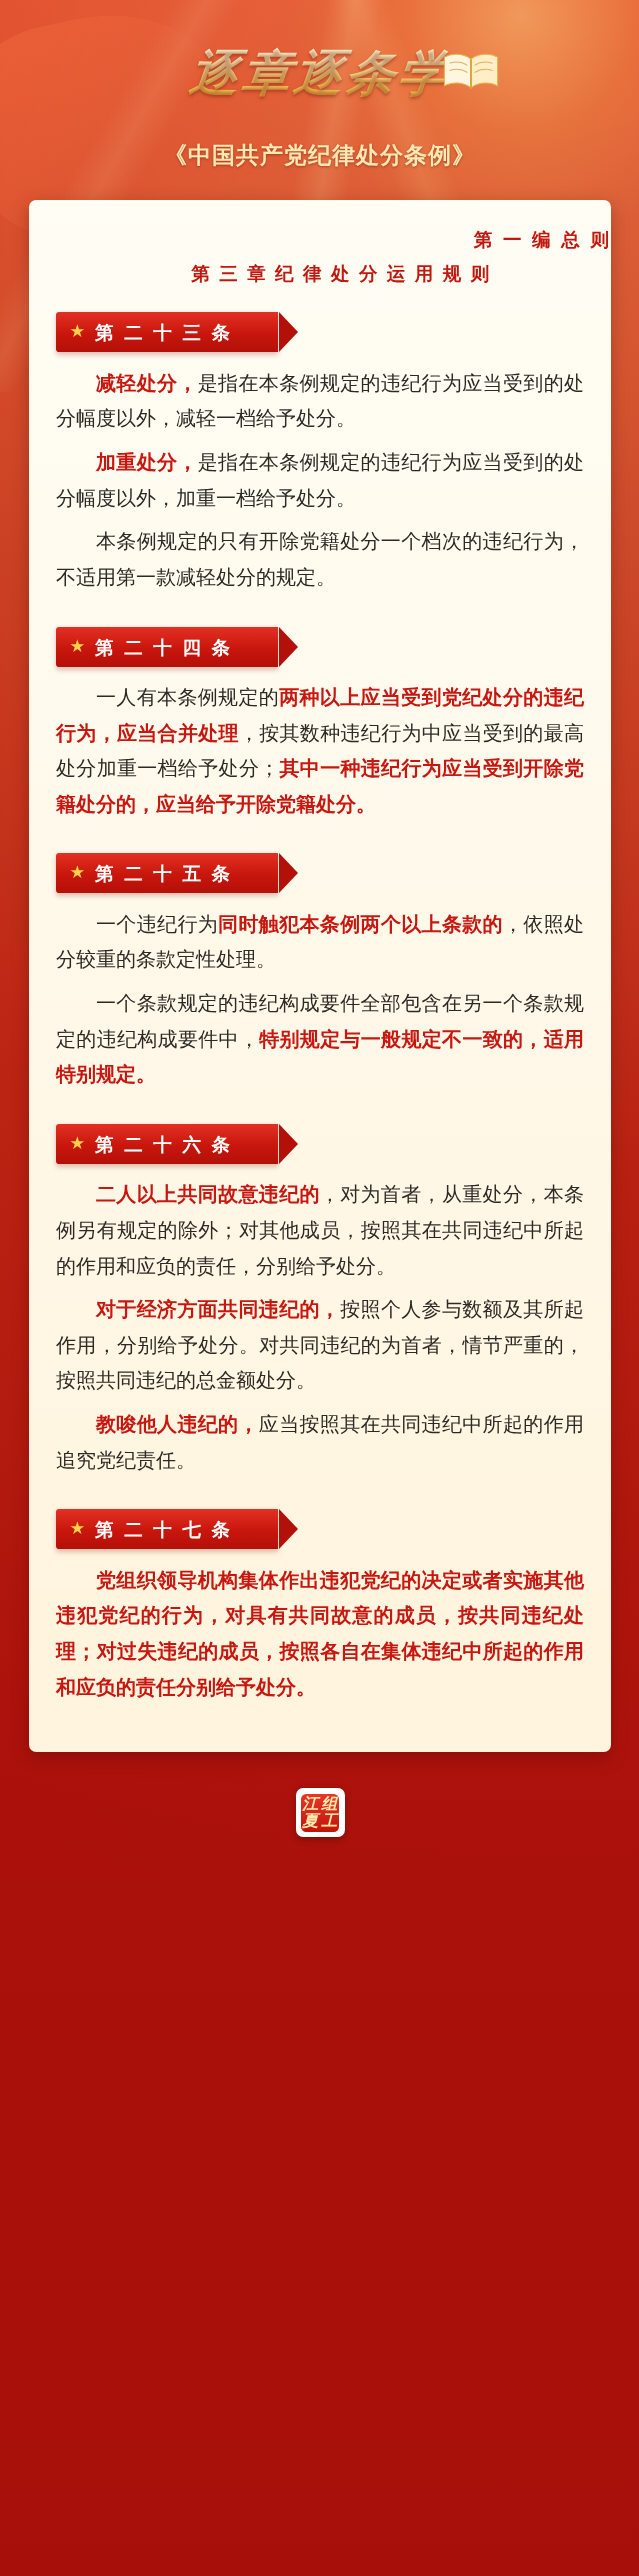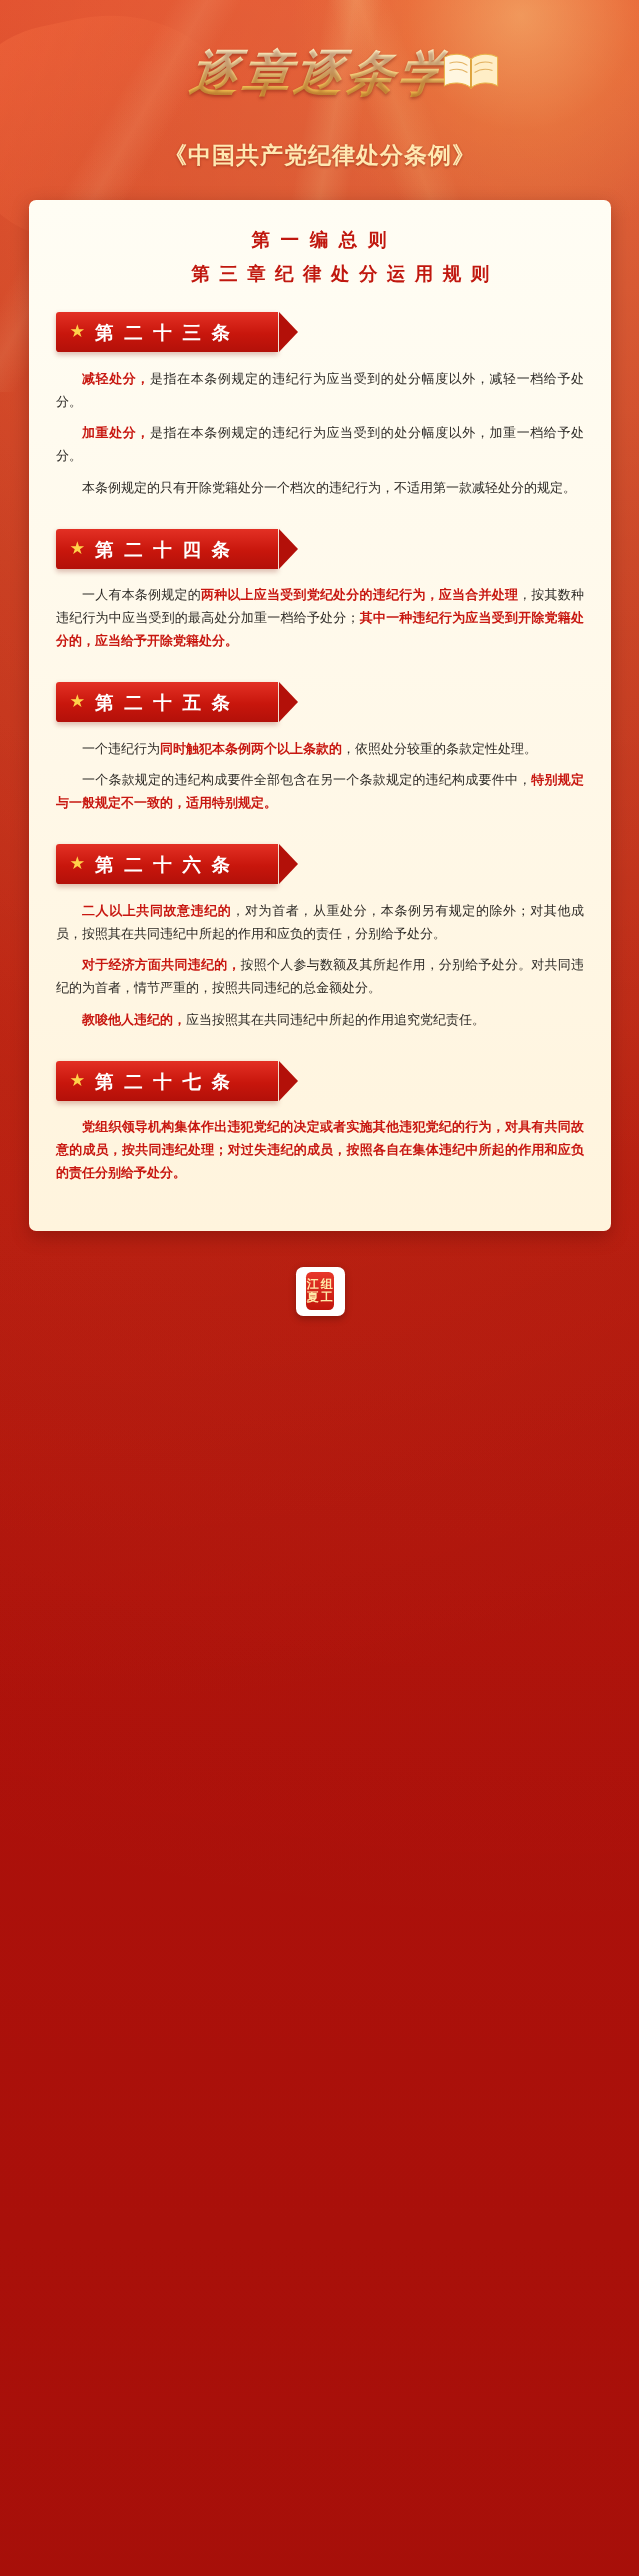--- a/index.html
+++ b/index.html
@@ -104,20 +104,21 @@
   }
   .card-head {
     text-align: center;
     color: #c0170e;
     font-family: "DejaVu Serif", "Liberation Serif", serif;
     font-weight: 700;
   }
   .card-head .line1 {
     font-size: 18.5px;
     letter-spacing: 2.1px;
+    text-align: right;
   }
   .card-head .line2 {
     margin-top: 9.3px;
     font-size: 18.5px;
     letter-spacing: 1.5px;
     padding-left: 42px;
   }
 
   
   .article {
@@ -158,24 +159,25 @@
     transform: translateY(-50%);
     color: #fff;
     font-size: 18.5px;
     font-weight: 700;
     letter-spacing: 2.1px;
     font-family: "DejaVu Serif", "Liberation Serif", serif;
   }
 
   .art-body {
     margin-top: 14.4px;
-    font-size: 13px;
+    font-size: 20px;
     line-height: 1.78;
     color: #2d2a26;
     text-align: justify;
+    font-family: Liberation Mono, monospace;
   }
   .art-body p {
     margin: 0 0 8.2px 0;
     text-indent: 2em;
   }
   .art-body p:last-child { margin-bottom: 0; }
   .hl { color: #c81710; font-weight: 700; }
 
   
   .footer {
@@ -193,33 +195,34 @@
   .logo-badge {
     width: 49px; height: 49px;
     background: #fff;
     border-radius: 7.2px;
     display: flex;
     align-items: center;
     justify-content: center;
     box-shadow: 0 2.1px 7.2px rgba(0,0,0,0.25);
   }
   .logo-inner {
-    width: 28px; height: 38px;
+    width: 38px; height: 38px;
     background: linear-gradient(180deg, #e8372a, #c0140b);
     border-radius: 5.2px;
     color: #ffe9a8;
-    font-size: 12px;
+    font-size: 16px;
     font-weight: 700;
     line-height: 1.05;
     display: flex;
     align-items: center;
     justify-content: center;
     text-align: center;
     letter-spacing: 0.5px;
     font-family: "DejaVu Serif", "Liberation Serif", serif;
+    font-style: italic;
   }
 </style>
 </head>
 <body>
 
 <div class="page">
   <div class="glow"></div>
   <div class="ribbon-left"></div>
   <div class="rays"></div>
 

